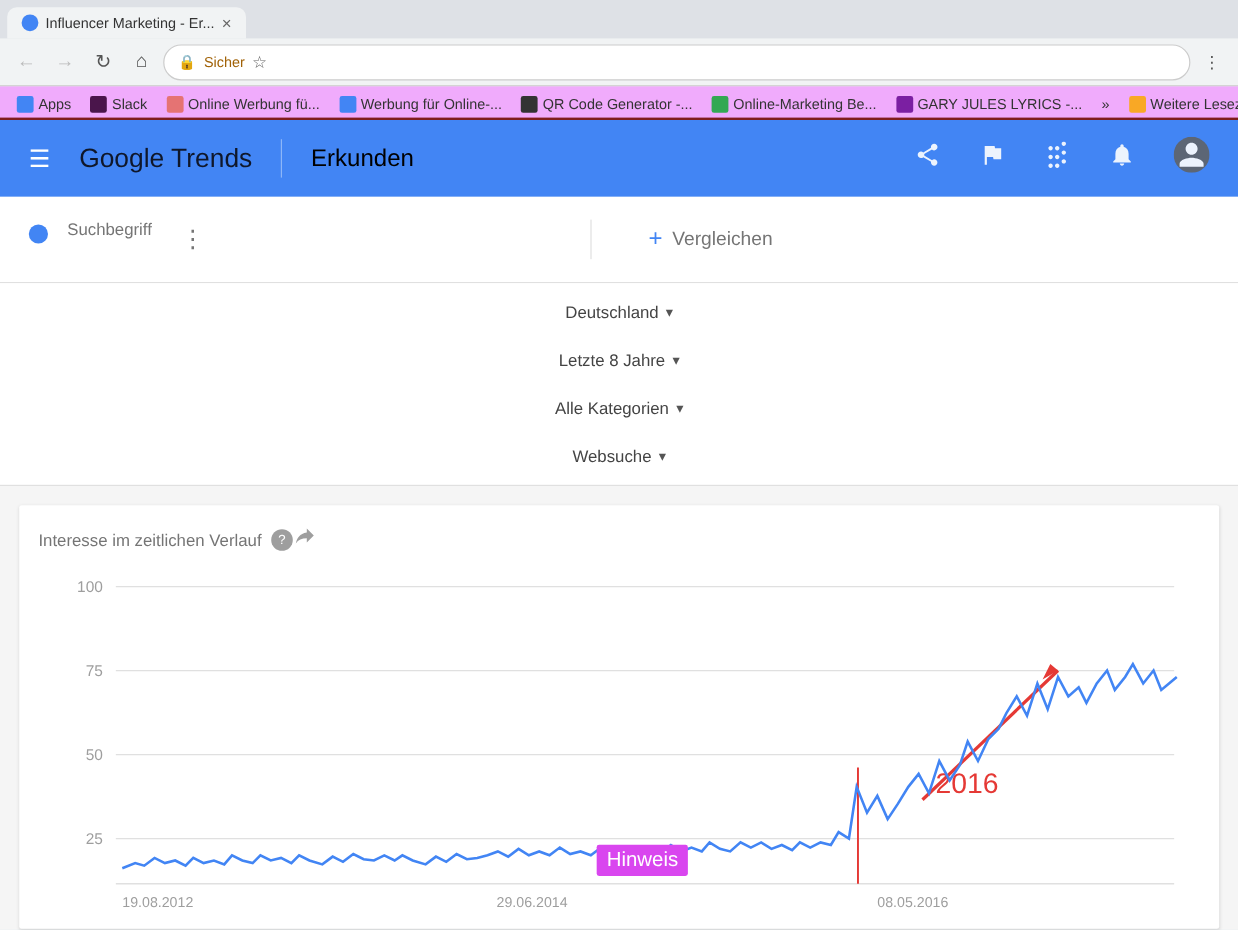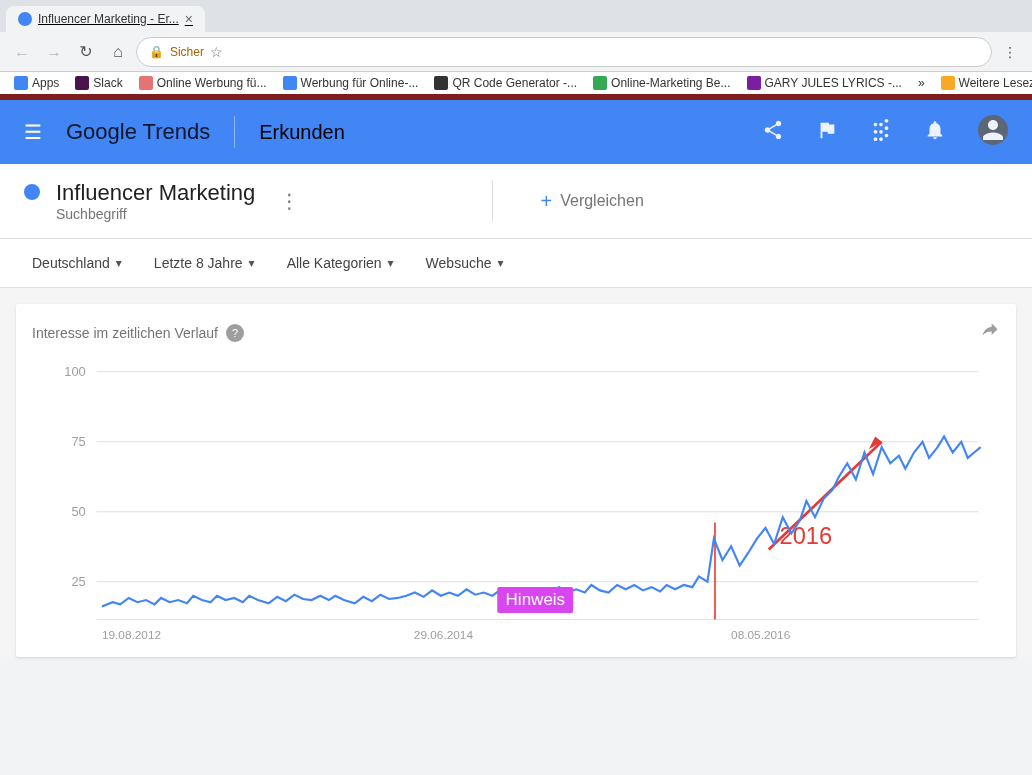--- a/index.html
+++ b/index.html
@@ -1,38 +1,38 @@
 <!DOCTYPE html>
 <html><head>
   <meta charset="utf-8">
   <style>
     * { margin: 0; padding: 0; box-sizing: border-box; }
     body { font-family: Arial, sans-serif; background: #f1f3f4; width: 1032px; min-height: 775px; overflow-x: hidden; }
 
     
     .browser-chrome { background: #dee1e6; width: 100%; }
-    .tab-bar { display: flex; align-items: flex-end; padding: 6px 0 0 6px; height: 32px; background: #dee1e6; text-decoration: underline; }
+    .tab-bar { display: flex; align-items: flex-end; padding: 6px 0 0 6px; height: 32px; background: #dee1e6; }
     .tab { display: flex; align-items: center; background: #f1f3f4; border-radius: 8px 8px 0 0; padding: 0 12px; height: 26px; font-size: 12px; color: #333; gap: 6px; min-width: 180px; max-width: 220px; }
     .tab .tab-favicon { width: 14px; height: 14px; background: #4285f4; border-radius: 50%; flex-shrink: 0; }
     .tab .tab-title { flex: 1; overflow: hidden; text-overflow: ellipsis; white-space: nowrap; font-size: 12px; }
     .tab .tab-close { font-size: 14px; color: #666; cursor: pointer; }
 
     .nav-bar { display: flex; align-items: center; background: #f1f3f4; padding: 4px 8px; gap: 4px; height: 40px; border-bottom: 1px solid #ccc; }
     .nav-btn { width: 28px; height: 28px; border: none; background: none; cursor: pointer; display: flex; align-items: center; justify-content: center; border-radius: 50%; color: #555; font-size: 16px; }
     .nav-btn.disabled { color: #bbb; cursor: default; }
     .address-bar { flex: 1; display: flex; align-items: center; background: white; border: 1px solid #ccc; border-radius: 20px; padding: 0 12px; height: 30px; gap: 6px; }
     .address-bar .lock-icon { color: #0a8044; font-size: 12px; }
     .address-bar .sicher { color: #a16207; font-size: 12px; font-weight: 500; }
     .address-bar .url { flex: 1; font-size: 13px; color: #333; overflow: hidden; text-overflow: ellipsis; white-space: nowrap; }
     .address-bar .star-icon { color: #666; font-size: 14px; }
     .nav-extra { display: flex; align-items: center; gap: 2px; }
     .nav-extra-btn { width: 28px; height: 28px; border: none; background: none; cursor: pointer; display: flex; align-items: center; justify-content: center; border-radius: 50%; color: #555; font-size: 14px; }
 
     
-    .bookmarks-bar { display: flex; align-items: flex-end; background: #ffffff; padding: 2px 8px; height: 28px; gap: 4px; border-bottom: 6px solid #7f1d1d; font-size: 12px; }
+    .bookmarks-bar { display: flex; align-items: flex-end; background: #f0abfc; padding: 2px 8px; height: 28px; gap: 4px; border-bottom: 2px solid #7f1d1d; font-size: 12px; }
     .bookmark-item { display: flex; align-items: center; gap: 4px; padding: 2px 6px; border-radius: 3px; cursor: pointer; white-space: nowrap; color: #333; }
     .bookmark-favicon { width: 14px; height: 14px; border-radius: 2px; flex-shrink: 0; }
     .bookmark-more { margin-left: auto; padding: 2px 6px; }
 
     
     .app-container { background: #f5f5f5; }
     .trends-header { background: #4285f4; display: flex; align-items: center; padding: 0 16px; height: 64px; gap: 16px; }
     .hamburger { color: white; font-size: 20px; cursor: pointer; padding: 8px; }
     .trends-logo { color: #0f172a; font-size: 22px; font-weight: 400; letter-spacing: 0; }
     .trends-divider { width: 1px; height: 32px; background: rgba(255,255,255,0.4); margin: 0 8px; }
@@ -45,27 +45,27 @@
     .search-left { display: flex; align-items: flex-start; gap: 16px; flex: 1; min-width: 0; border-right: 1px solid #e0e0e0; padding-right: 24px; margin-right: 8px; }
     .blue-dot { width: 16px; height: 16px; border-radius: 50%; background: #4285f4; flex-shrink: 0; margin-top: 4px; }
     .search-term-info { }
     .search-term-name { font-size: 22px; font-weight: 400; color: #212121; }
     .search-term-type { font-size: 14px; color: #757575; }
     .search-more-btn { color: #757575; font-size: 20px; cursor: pointer; padding: 4px 8px; align-self: center; }
     .compare-section { display: flex; align-items: center; gap: 8px; color: #757575; font-size: 16px; cursor: pointer; padding: 8px 24px; flex: 1; }
     .compare-plus { font-size: 20px; color: #4285f4; }
 
     
-    .filters-bar { display: flex; align-items: center; gap: 16px; padding: 12px 24px; background: white; border-bottom: 1px solid #e0e0e0; }
+    .filters-bar { display: flex; align-items: center; gap: 16px; padding: 12px 24px; background: white; border-bottom: 1px solid #e0e0e0; flex-direction: column; }
     .filter-dropdown { display: flex; align-items: center; gap: 6px; cursor: pointer; font-size: 14px; color: #444; padding: 4px 8px; border-radius: 4px; }
     .filter-arrow { font-size: 12px; color: #555; }
 
     
     .chart-section { margin: 16px; background: white; border-radius: 2px; box-shadow: 0 1px 3px rgba(0,0,0,0.12); padding: 16px; }
-    .chart-header { display: flex; align-items: center; justify-content: space-between; margin-bottom: 16px; }
+    .chart-header { display: flex; align-items: center; justify-content: flex-start; margin-bottom: 16px; }
     .chart-title-row { display: flex; align-items: center; gap: 8px; }
     .chart-title { font-size: 14px; color: #757575; font-weight: 400; }
     .chart-help { width: 18px; height: 18px; border-radius: 50%; background: #9e9e9e; color: white; font-size: 11px; display: flex; align-items: center; justify-content: center; cursor: pointer; }
     .chart-share { color: #757575; font-size: 18px; cursor: pointer; }
 
     
     .chart-area { position: relative; width: 100%; height: 280px; }
     svg.trend-chart { width: 100%; height: 100%; }
   </style>
 </head>
@@ -168,21 +168,20 @@
           <circle cx="12" cy="12" r="12" fill="#5f6368"></circle>
           <path d="M12 12c2.21 0 4-1.79 4-4s-1.79-4-4-4-4 1.79-4 4 1.79 4 4 4zm0 2c-2.67 0-8 1.34-8 4v2h16v-2c0-2.66-5.33-4-8-4z" fill="white"></path>
         </svg>
     </span>
   </div>
 
   <div class="search-section">
     <div class="search-left">
       <div class="blue-dot"></div>
       <div class="search-term-info">
-        <div class="search-term-name">Influencer Marketing</div>
         <div class="search-term-type">Suchbegriff</div>
       </div>
       <span class="search-more-btn">⋮</span>
     </div>
     <div class="compare-section">
       <span class="compare-plus">+</span>
       <span>Vergleichen</span>
     </div>
   </div>
 

